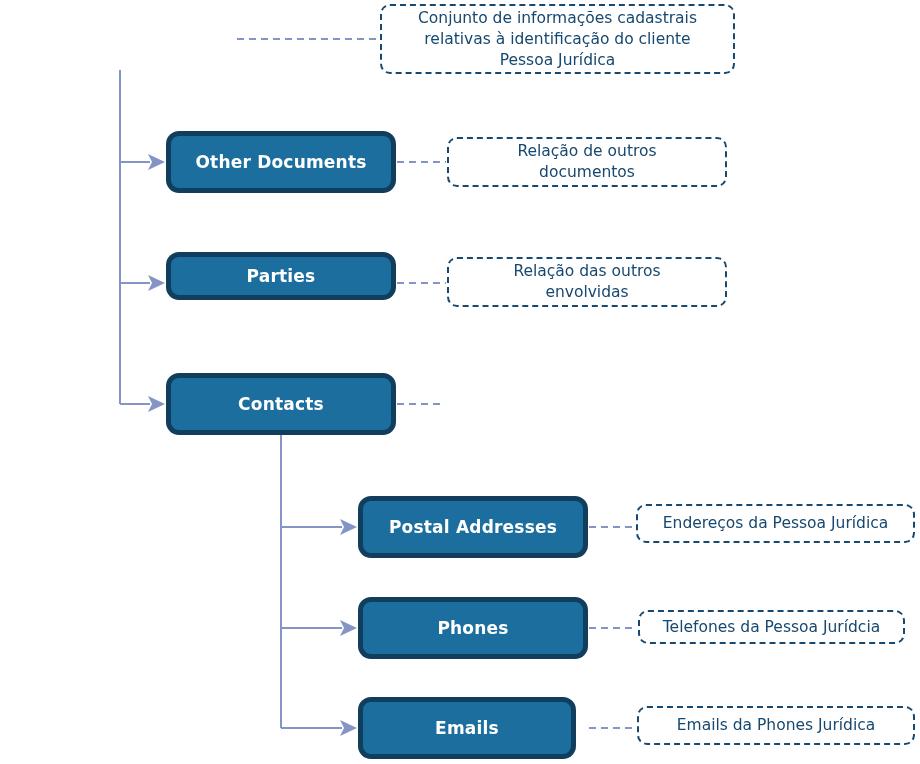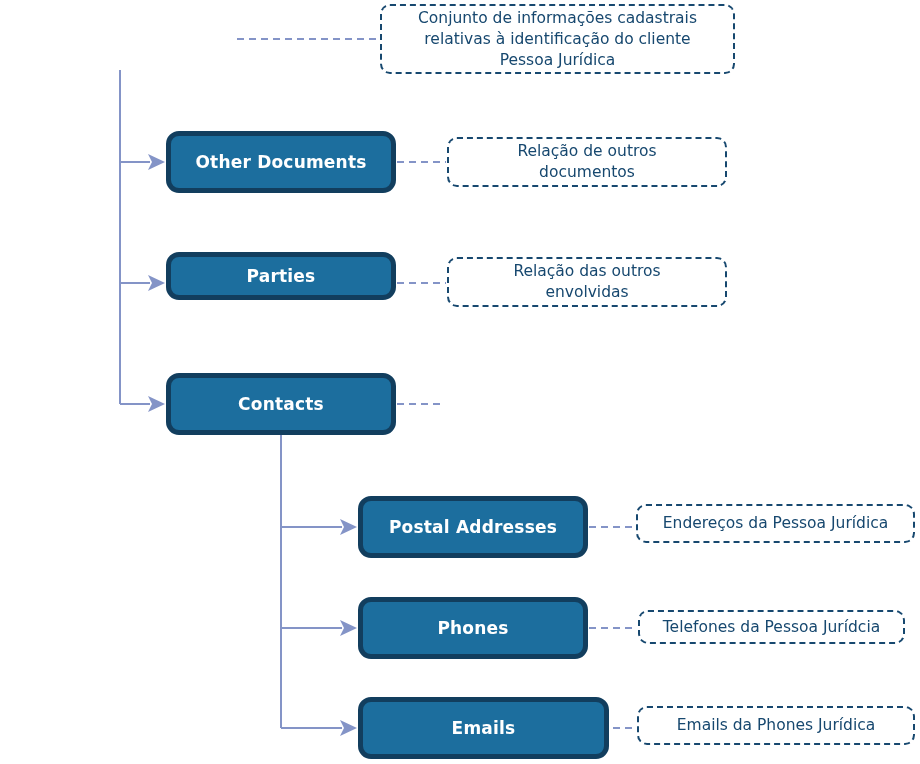--- a/index.html
+++ b/index.html
@@ -119,21 +119,21 @@
   </div>
 
   <div class="node" style="left:166px;top:373px;width:230px;height:62px">
     <span class="node-label">Contacts</span>
   </div>
 
   <div class="node" style="left:358px;top:597px;width:230px;height:62px">
     <span class="node-label">Phones</span>
   </div>
 
-  <div class="node" style="left:358px;top:697px;width:251px;height:62px">
+  <div class="node" style="left:358px;top:697px;width:218px;height:62px">
     <span class="node-label">Emails</span>
   </div>
 
   <div class="note" style="left:380px;top:4px;width:355px;height:70px">
     <span class="note-text">Conjunto de informações cadastrais
 relativas à identificação do cliente
 Pessoa Jurídica</span>
   </div>
 
   <div class="note" style="left:447px;top:137px;width:280px;height:50px">

